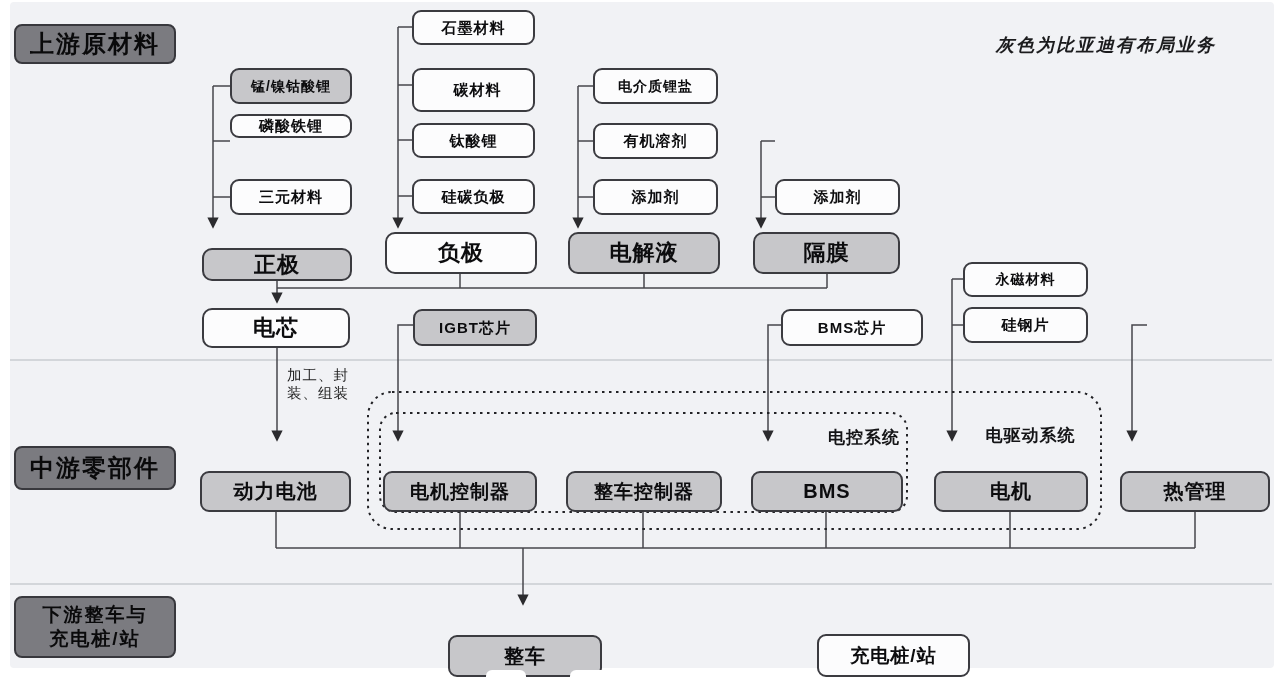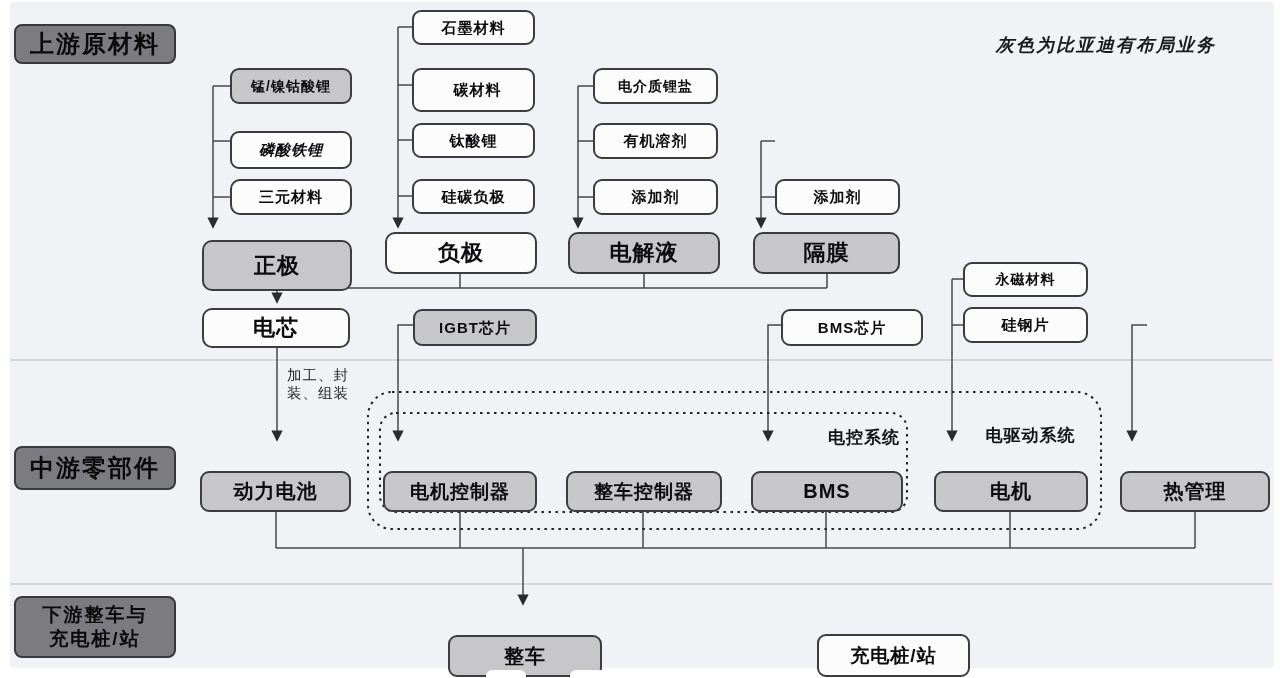--- a/index.html
+++ b/index.html
@@ -101,23 +101,23 @@
     <span>中游零部件</span>
   </div>
   <div class="seclabel" style="left:14px;top:596px;width:162px;height:62px;font-size:19px;flex-direction:column;">
     <span>下游整车与</span>
     <span>充电桩/站</span>
   </div>
 
   <div class="annotation" style="left:996px;top:33px;">灰色为比亚迪有布局业务</div>
 
   <div class="node gray xs" style="left:230px;top:68px;width:122px;height:36px;">锰/镍钴酸锂</div>
-  <div class="node sm" style="left:230px;top:131px;width:122px;height:38px;font-style:italic;">磷酸铁锂</div>
-  <div class="node sm" style="left:230px;top:179px;width:122px;height:36px;border-radius:10px;">三元材料</div>
-  <div class="node gray lg" style="left:202px;top:240px;width:150px;height:51px;">正极</div>
+  <div class="node sm" style="left:230px;top:114px;width:122px;height:24px;">磷酸铁锂</div>
+  <div class="node sm" style="left:230px;top:179px;width:122px;height:36px;">三元材料</div>
+  <div class="node gray lg" style="left:202px;top:248px;width:150px;height:33px;">正极</div>
 
   <div class="node sm" style="left:412px;top:10px;width:123px;height:35px;">石墨材料</div>
   <div class="node sm" style="left:412px;top:68px;width:123px;height:44px;padding-left:8px;">碳材料</div>
   <div class="node sm" style="left:412px;top:123px;width:123px;height:35px;">钛酸锂</div>
   <div class="node sm" style="left:412px;top:179px;width:123px;height:35px;">硅碳负极</div>
   <div class="node lg" style="left:385px;top:232px;width:152px;height:42px;">负极</div>
 
   <div class="node xs" style="left:593px;top:68px;width:125px;height:36px;">电介质锂盐</div>
   <div class="node sm" style="left:593px;top:123px;width:125px;height:36px;">有机溶剂</div>
   <div class="node sm" style="left:593px;top:179px;width:125px;height:36px;">添加剂</div>

